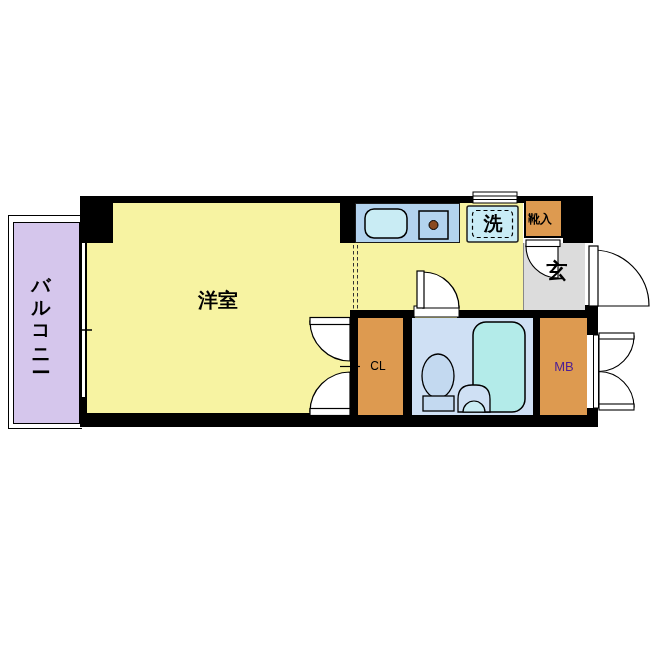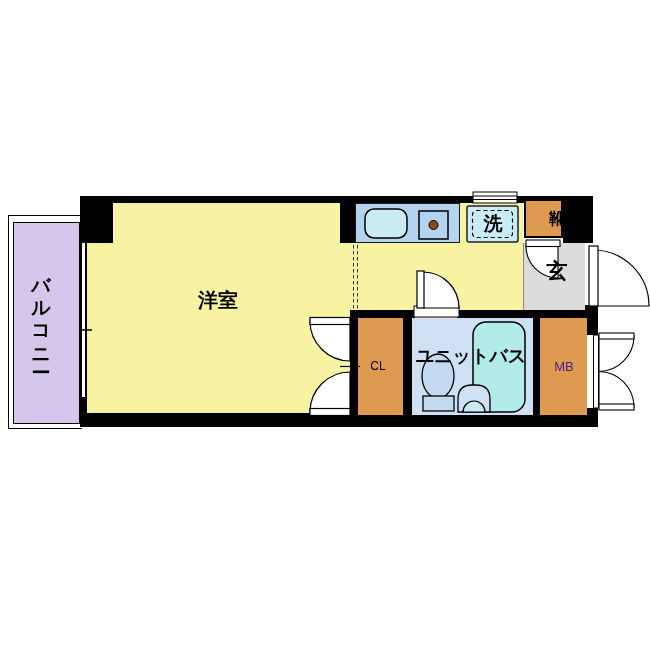--- a/index.html
+++ b/index.html
@@ -37,21 +37,21 @@
   .w-entry-stub{left:585px;top:305px;width:13px;height:13px;}
   
   .win-left{left:80px;top:243px;width:7px;height:154px;background:#fff;border-left:2px solid #000;border-right:2px solid #000;}
   
   .overlay{left:0;top:0;width:650px;height:650px;pointer-events:none;}
   
   .label{position:absolute;color:#000;line-height:1.05;white-space:nowrap;transform:translate(-50%,-50%);}
   .lbl-balcony{left:41px;top:314px;font-size:19px;writing-mode:vertical-rl;letter-spacing:3px;font-weight:bold;}
   .lbl-room{left:218px;top:300px;font-size:20px;font-weight:bold;}
   .lbl-wash{left:493px;top:224px;font-size:19px;font-weight:bold;}
-  .lbl-shoe{left:565px;top:219px;font-size:16px;font-weight:bold;}
+  .lbl-shoe{left:540px;top:219px;font-size:12px;font-weight:bold;}
   .lbl-genkan{left:557px;top:271px;font-size:21px;font-weight:bold;}
   .lbl-cl{left:378px;top:366px;font-size:12px;}
   .lbl-ub{left:471px;top:356px;font-size:18px;font-weight:bold;}
   .lbl-mb{left:564px;top:367px;font-size:13px;color:#4c1d95;}
 </style>
 </head>
 <body>
 
 <div class="canvas">
 
@@ -153,16 +153,15 @@
       <path d="M463,412 A11,11 0 0 1 485,412 Z" fill="#c9ecf4" stroke="#000" stroke-width="1.2"></path>
     </g>
   </svg>
 
   <div class="label lbl-balcony">バルコニー</div>
   <div class="label lbl-room">洋室</div>
   <div class="label lbl-wash">洗</div>
   <div class="label lbl-shoe">靴入</div>
   <div class="label lbl-genkan">玄</div>
   <div class="label lbl-cl">CL</div>
-  <div class="label lbl-ub">ユニットバス</div>
   <div class="label lbl-mb">MB</div>
 
 </div>
 
 </body></html>

